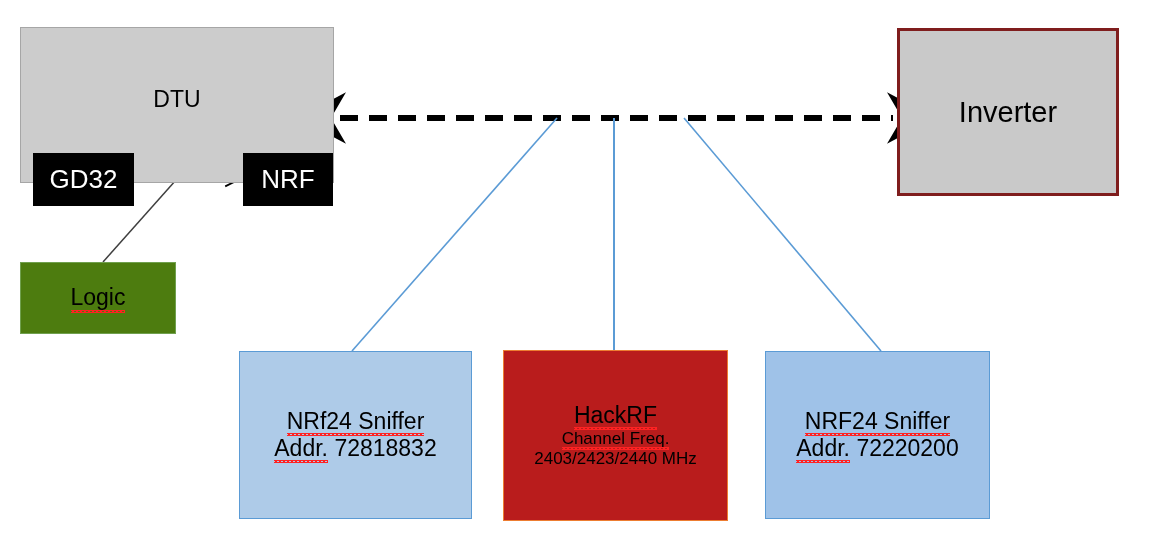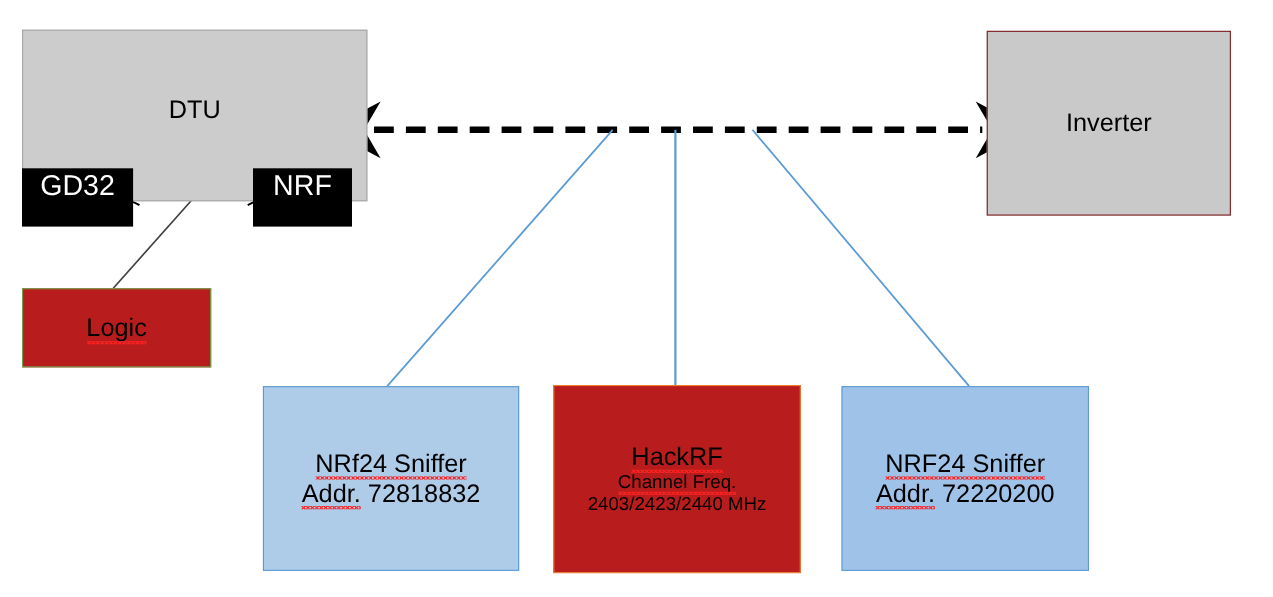--- a/index.html
+++ b/index.html
@@ -44,55 +44,57 @@
   #dtu-box .ln1 { display:block; }
   #dtu-box .ln2 { display:block; }
 
   
   #inverter-box {
     left: 897px;
     top: 28px;
     width: 222px;
     height: 168px;
     background: #c9c9c9;
-    border: 1px solid #7f1d1d;
-    font-size: 23px;
+    border: 3px solid #7f1d1d;
+    font-size: 29px;
     gap: 20px;
   }
 
   
   .black-chip {
     position: absolute;
     box-sizing: border-box;
     background: #000000;
     color: #ffffff;
     display: flex;
+    align-items: center;
     justify-content: center;
     font-size: 26px;
+    margin-left: 13px;
   }
   #gd32-box {
     left: 20px;
     top: 153px;
     width: 101px;
     height: 53px;
   }
   #nrf-box {
     left: 230px;
     top: 153px;
     width: 90px;
     height: 53px;
   }
 
   
   #logic-box {
     left: 20px;
     top: 262px;
-    width: 172px;
+    width: 156px;
     height: 72px;
-    background: #b91c1c;
+    background: #4d7c0f;
     border: 1px solid #70a04e;
     font-size: 23px;
   }
 
   
   #sniffer-left-box {
     left: 239px;
     top: 351px;
     width: 233px;
     height: 168px;

